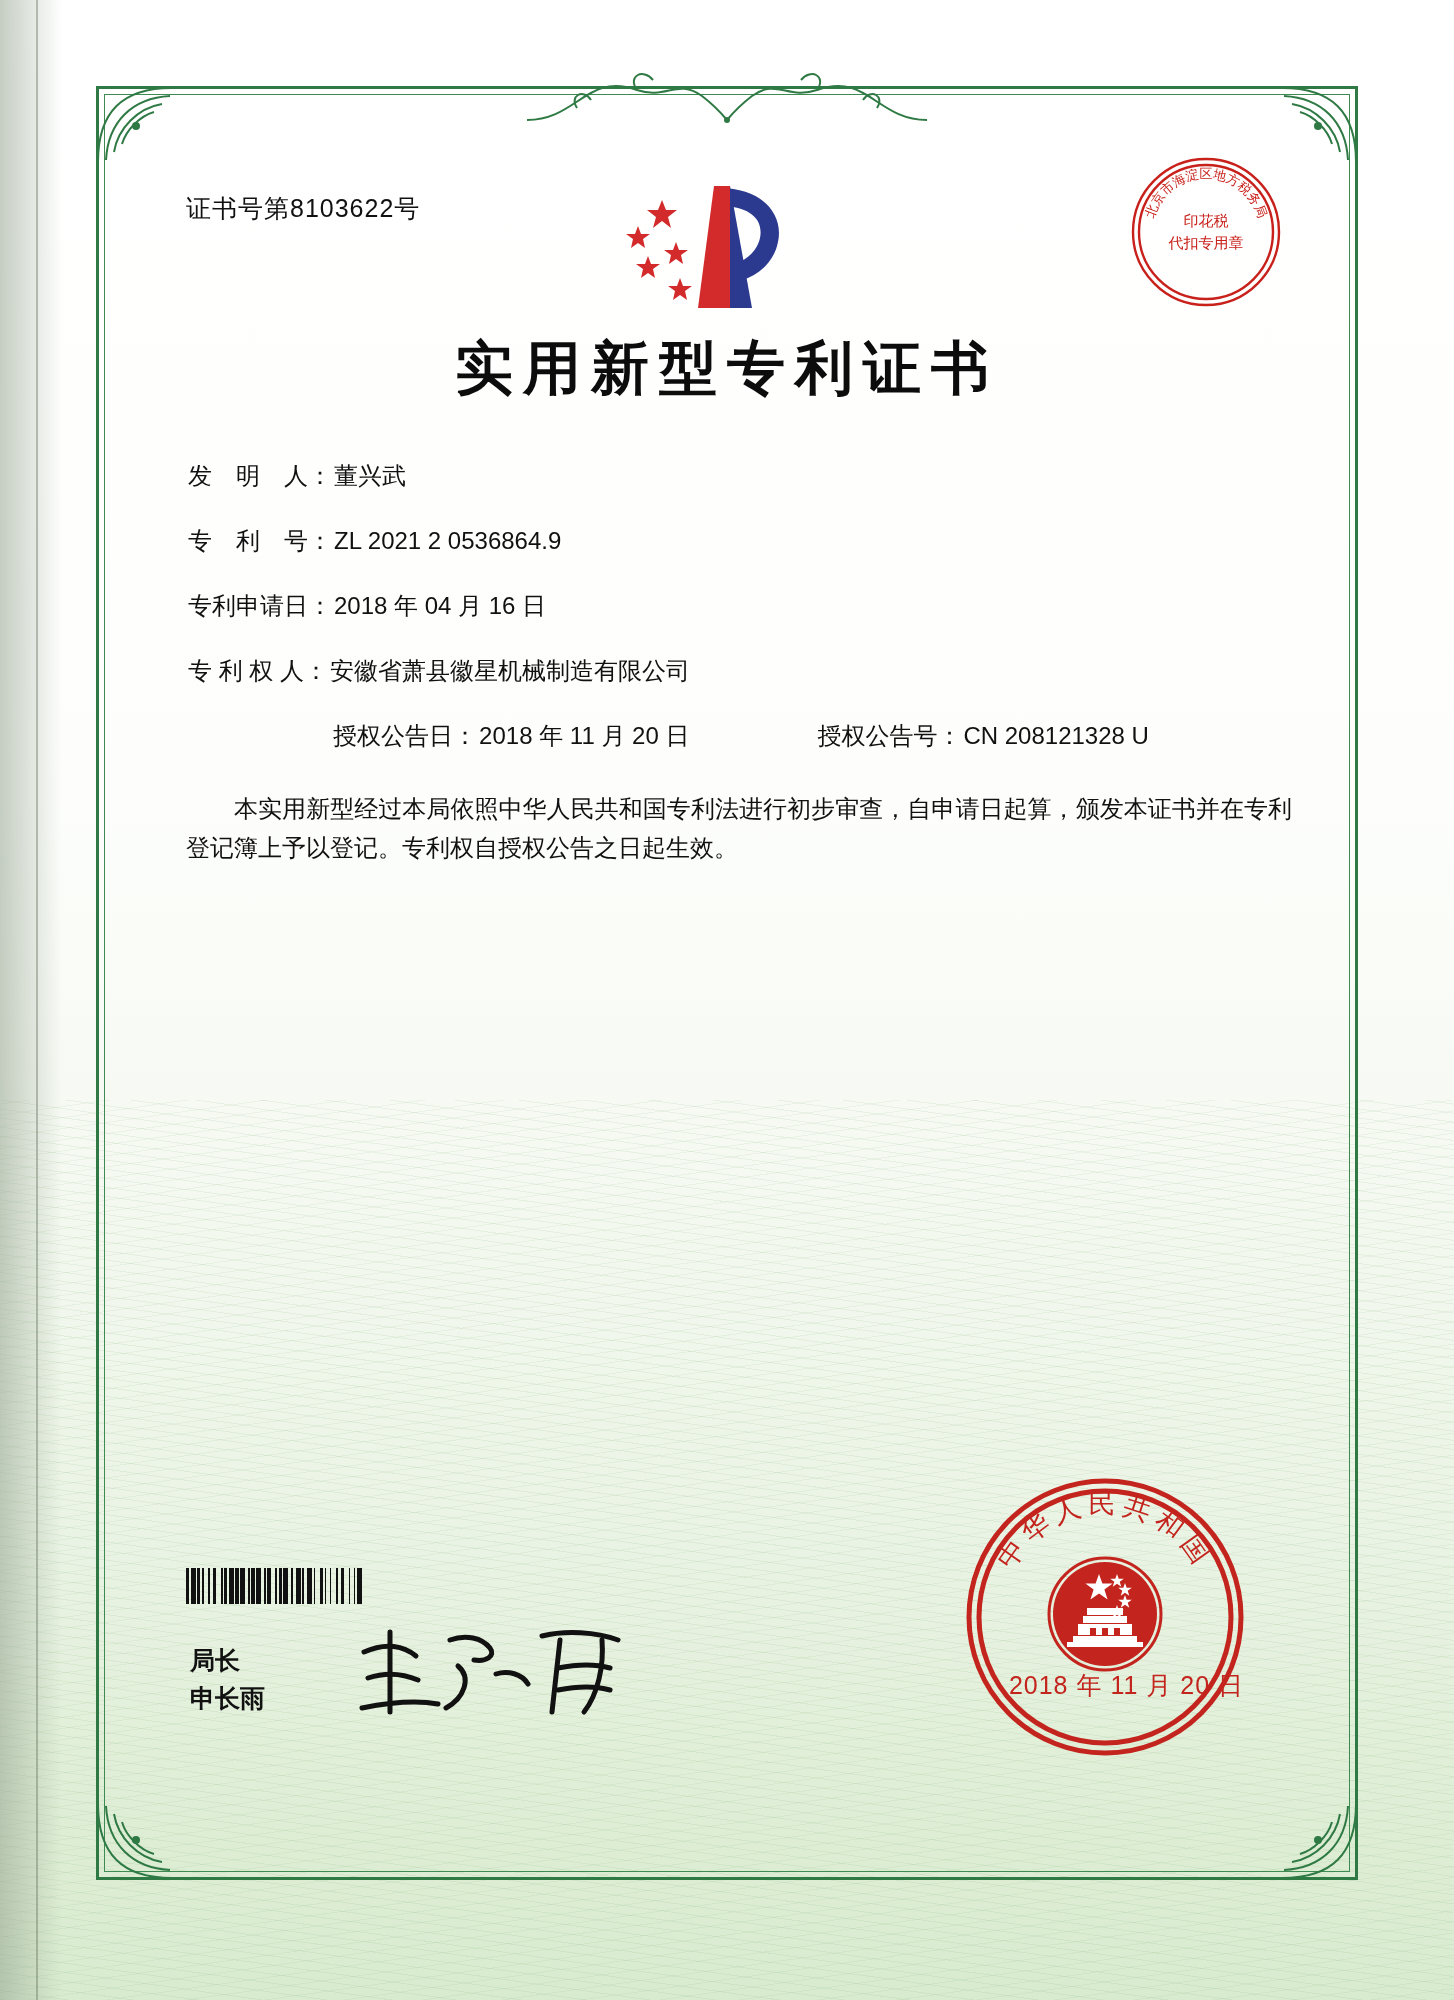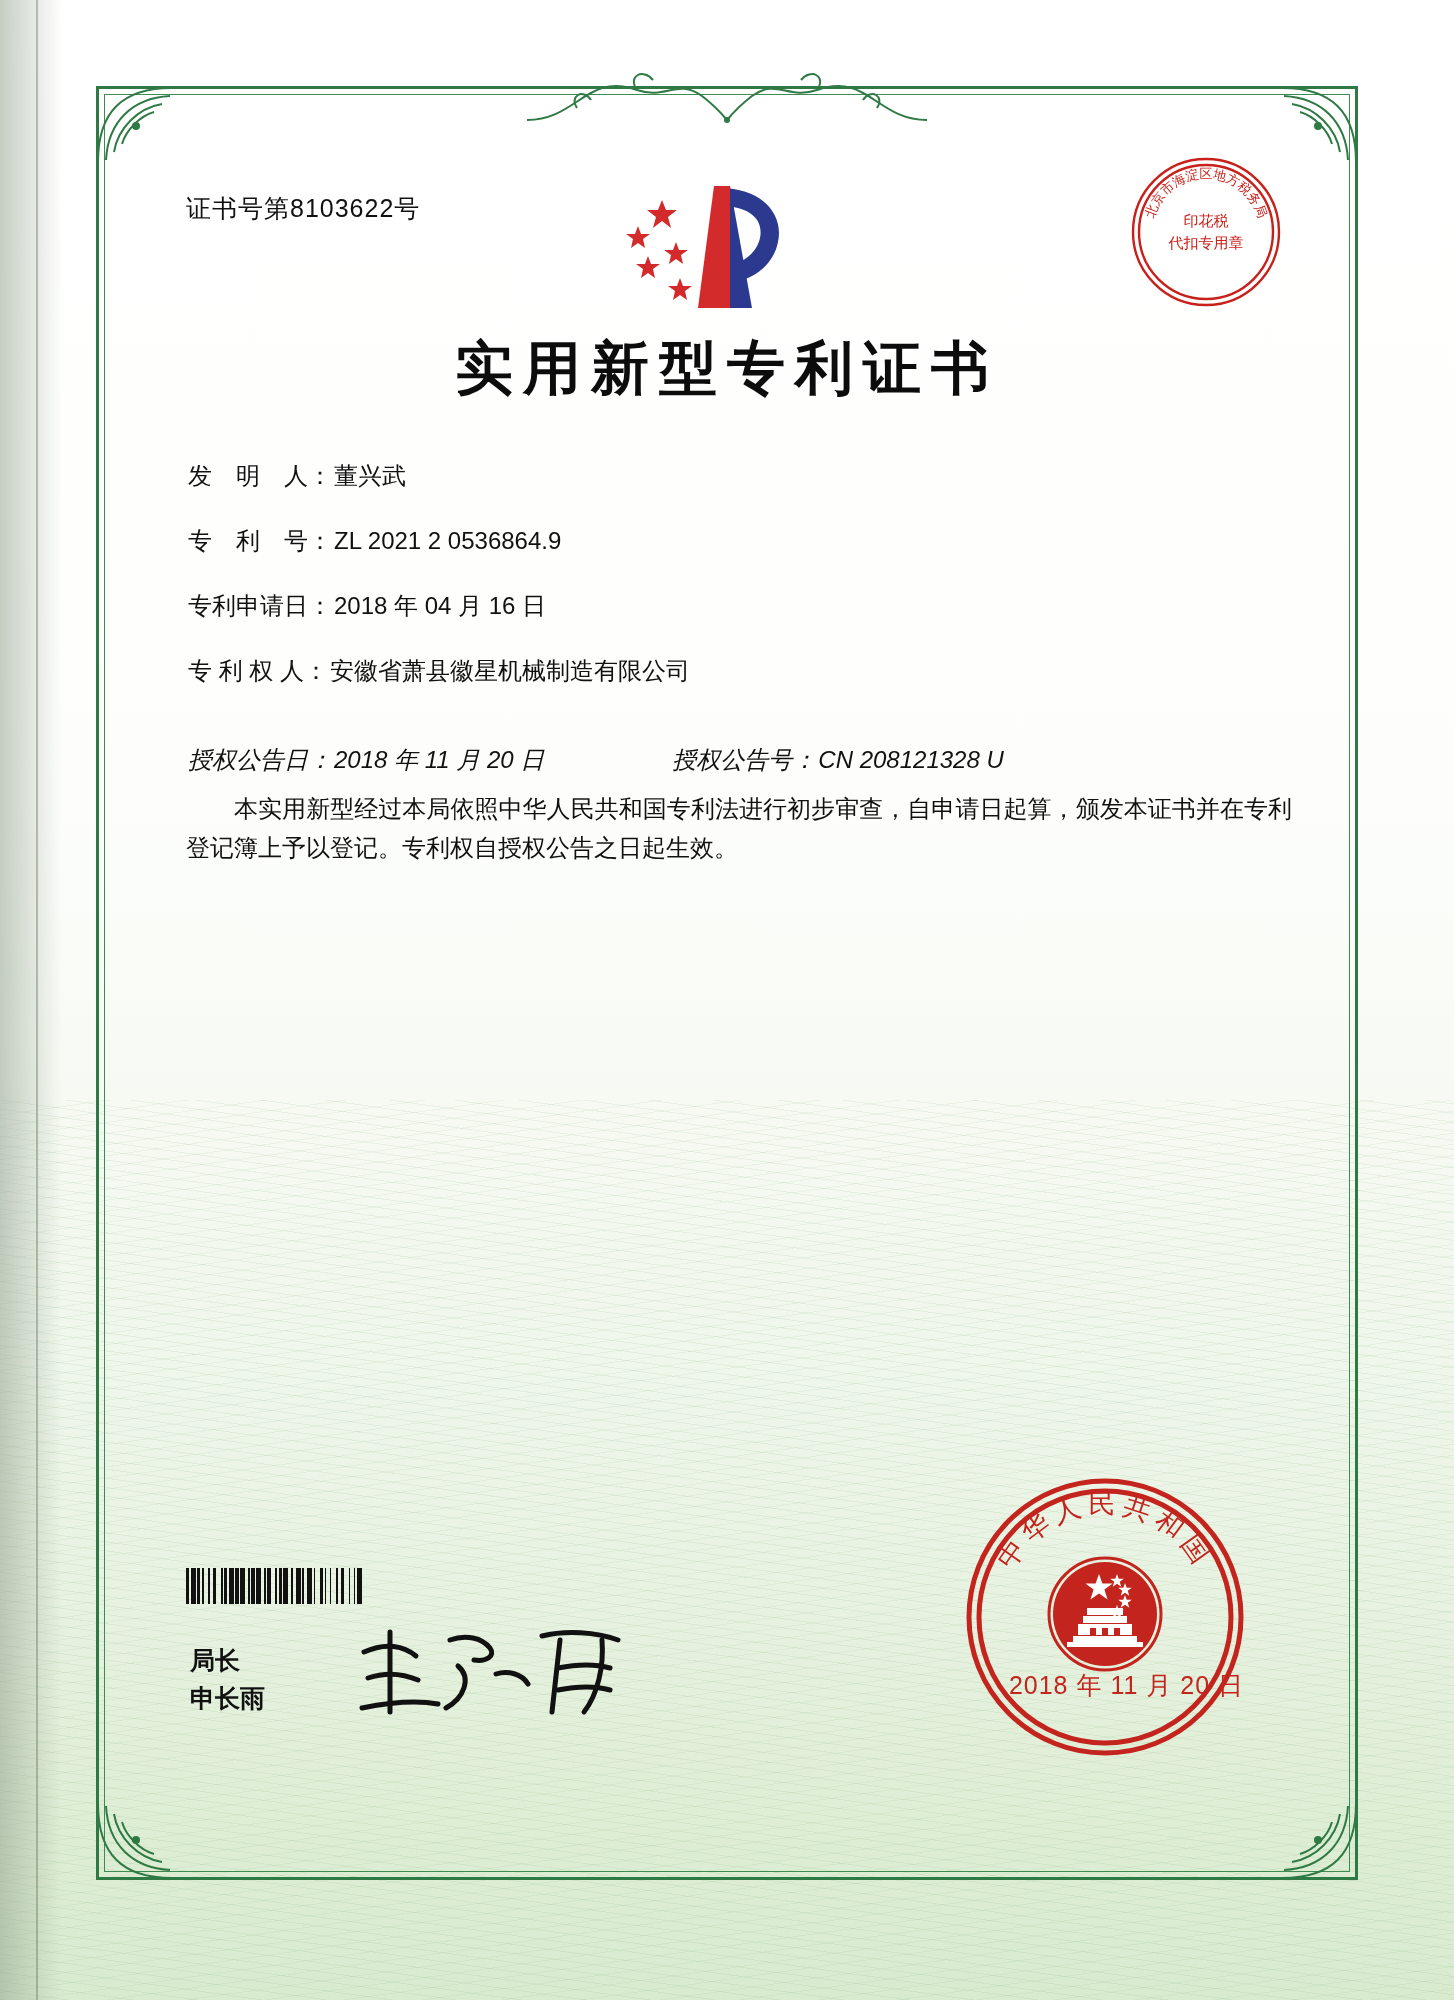--- a/index.html
+++ b/index.html
@@ -140,28 +140,26 @@
     font-family: "Liberation Sans", "DejaVu Sans", sans-serif;
   }
   .field-label {
     white-space: pre;
     flex: none;
   }
   .field-value {
     margin-left: 2px;
   }
   .field-row.split {
-    justify-content: flex-start;
-    font-style: italic;
+    justify-content: center;
   }
   .split-right {
     margin-left: 128px;
     display: flex;
     align-items: baseline;
-    margin-top: 24px;
   }
 
   .paragraphs {
     position: absolute;
     left: 36px; right: 12px; top: 660px;
     font-size: 24px;
     line-height: 1.62;
     color: #111;
     font-family: "Liberation Sans", "DejaVu Sans", sans-serif;
   }

